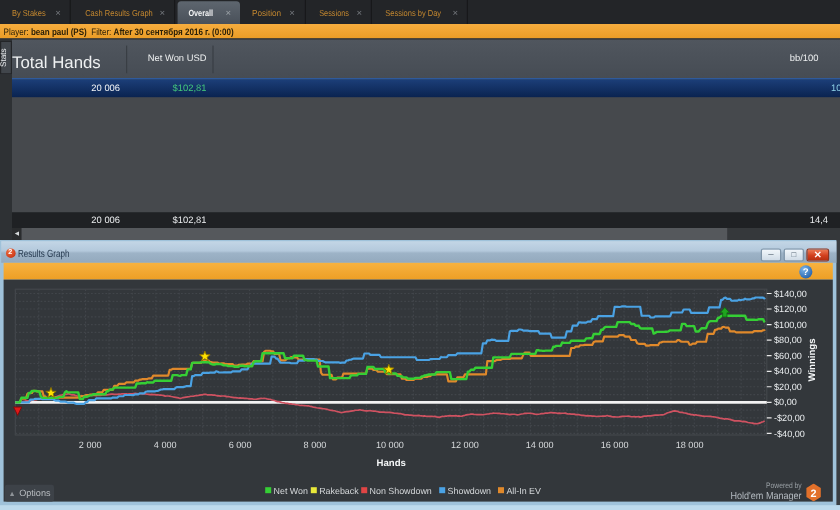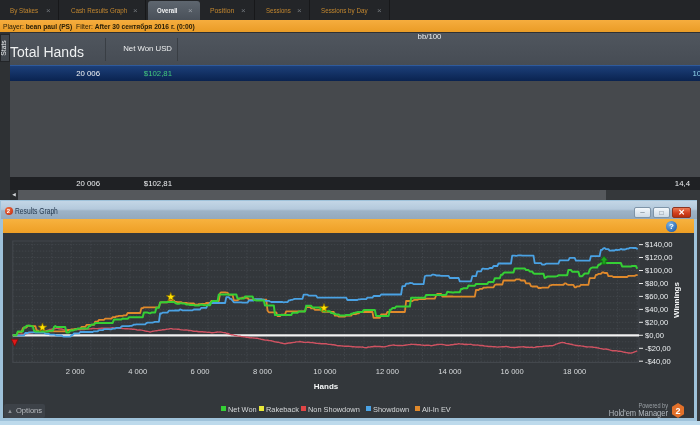--- a/index.html
+++ b/index.html
@@ -38,21 +38,21 @@
 
   <div class="abs" style="left:0;top:34px;width:10px;height:28px;"></div>
   <div class="abs" style="left:0;top:34px;width:10px;height:28px;background:#41464c;border:1px solid #232528;"></div>
   <div class="abs" style="left:-9px;top:43px;width:28px;height:10px;font-size:6.8px;color:#e8eaec;transform:rotate(-90deg);text-align:center;">Stats</div>
 
   <div class="abs" style="left:10px;top:33px;width:690px;height:32px;background:linear-gradient(#50565e,#464c54);"></div>
   <div class="abs" style="left:105px;top:38px;width:1px;height:23px;background:#393e44;"></div>
   <div class="abs" style="left:177px;top:38px;width:1px;height:23px;background:#393e44;"></div>
   <div class="abs" style="left:10px;top:44px;width:95px;height:10px;font-size:14px;color:#eef0f1;text-align:left;">Total Hands</div>
   <div class="abs" style="left:100px;top:44px;width:72px;height:10px;font-size:7.8px;color:#eef0f1;text-align:right;">Net Won USD</div>
-  <div class="abs" style="left:177px;top:32px;width:505px;height:10px;font-size:7.8px;color:#eef0f1;text-align:center;">bb/100</div>
+  <div class="abs" style="left:177px;top:44px;width:505px;height:10px;font-size:7.8px;color:#eef0f1;text-align:right;">bb/100</div>
 
   <div class="abs" style="left:10px;top:65px;width:690px;height:112px;background:#46494d;"></div>
 
   <div class="abs" style="left:10px;top:65px;width:690px;height:16px;background:linear-gradient(#1c3f79,#0a2350);border-top:1px solid #2f5a9b;"></div>
   <div class="abs" style="left:10px;top:69px;width:90px;font-size:7.8px;color:#f2f4f6;text-align:right;">20 006</div>
   <div class="abs" style="left:105px;top:69px;width:67px;font-size:7.8px;color:#43c77c;text-align:right;">$102,81</div>
   <div class="abs" style="left:580px;top:69px;width:132px;font-size:7.8px;color:#8fd2e8;text-align:right;">10,28</div>
 
   <div class="abs" style="left:10px;top:177px;width:690px;height:13px;background:#1f2124;"></div>
   <div class="abs" style="left:10px;top:179px;width:90px;font-size:7.8px;color:#eceef0;text-align:right;">20 006</div>

